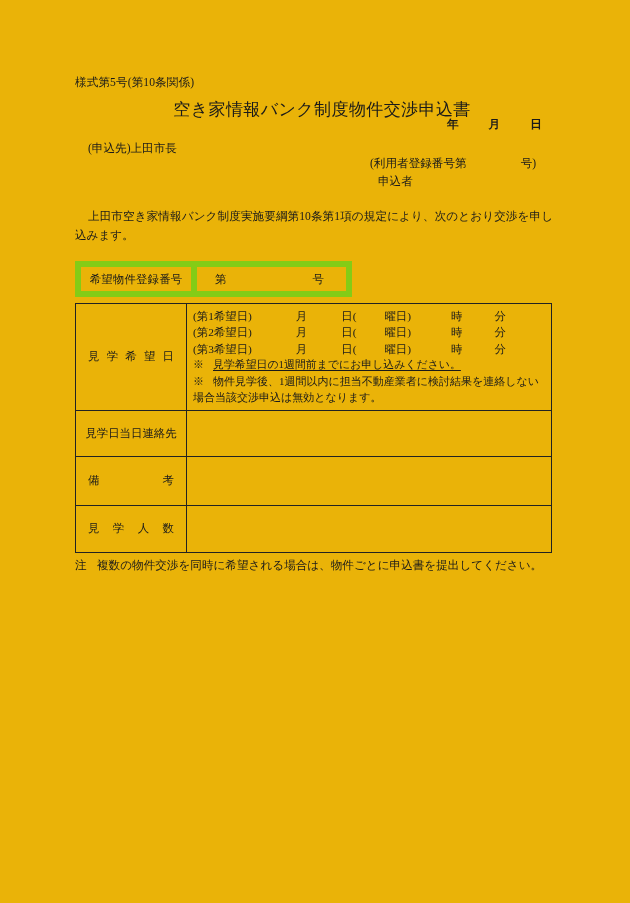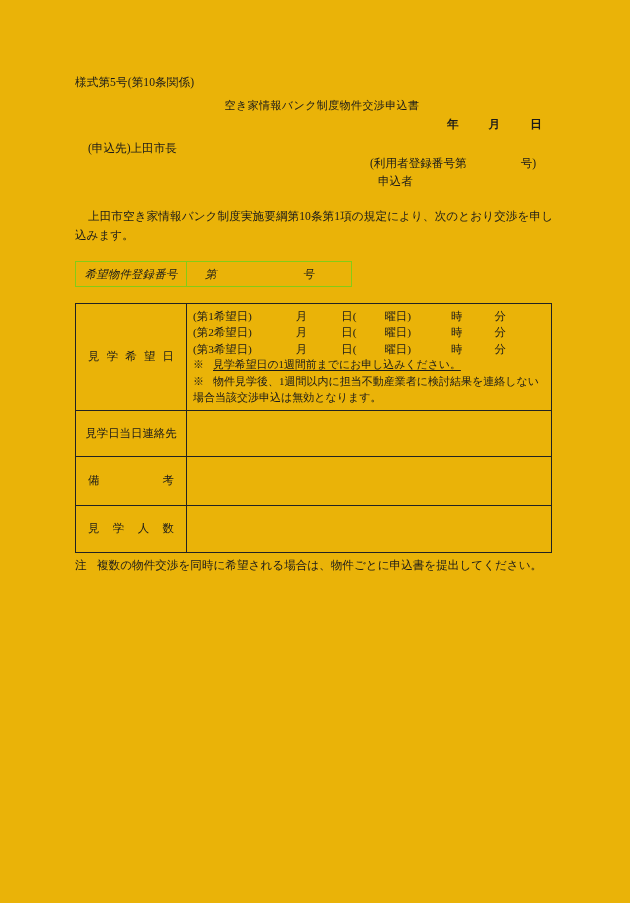--- a/index.html
+++ b/index.html
@@ -32,21 +32,21 @@
     left: 75px;
     top: 75px;
     font-size: 11.6px;
     letter-spacing: 0.1px;
   }
   #doc-title {
     left: 0;
     right: 0;
     top: 98px;
     text-align: center;
-    font-size: 11px;
+    font-size: 17px;
     letter-spacing: 0.4px;
     white-space: nowrap;
     position: absolute;
     padding-left: 14px;
   }
   #date-line {
     left: 447px;
     top: 117px;
     font-size: 11.6px;
     font-weight: bold;
@@ -85,26 +85,25 @@
   
   #reg-table {
     position: absolute;
     left: 75px;
     top: 261px;
     width: 277px;
     border-collapse: collapse;
     table-layout: fixed;
   }
   #reg-table td {
-    border: 1px solid #84cc16;
+    border: 6px solid #84cc16;
     height: 24px;
     font-size: 11.4px;
     padding: 0;
     vertical-align: middle;
-    font-style: italic;
   }
   .reg-label {
     width: 110px;
     text-align: center;
     letter-spacing: 0.2px;
   }
   .reg-value { text-align: left; padding-left: 18px !important; }
   .reg-value .gap { display: inline-block; width: 86px; }
 
   

